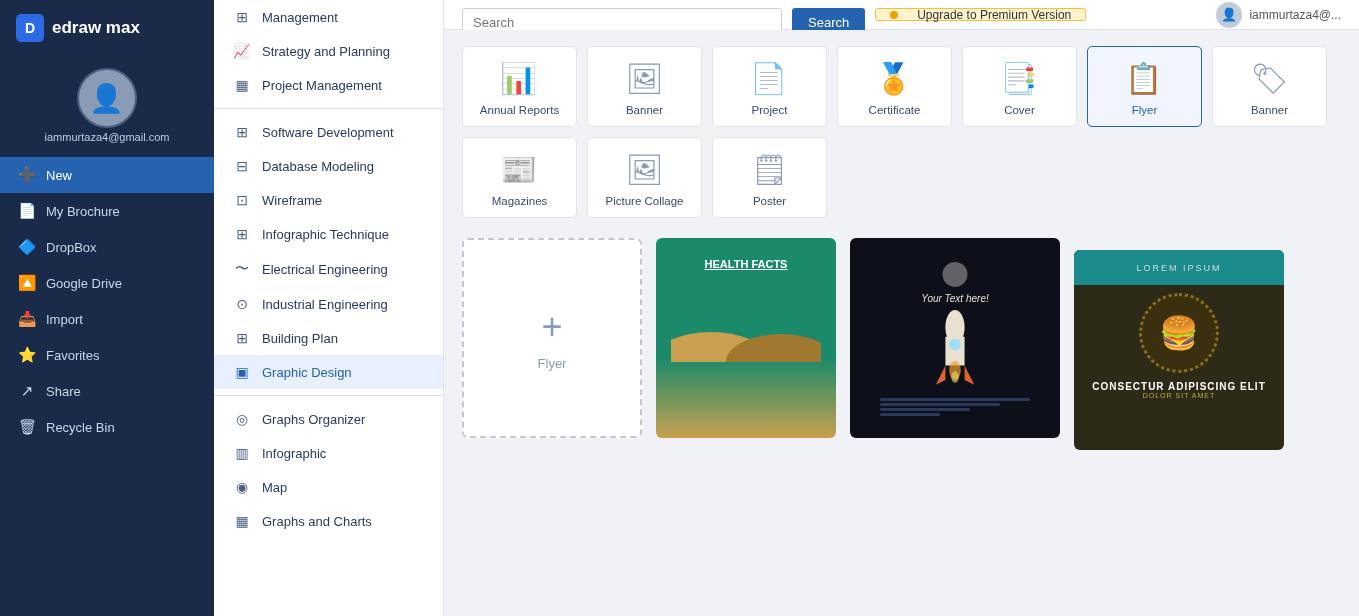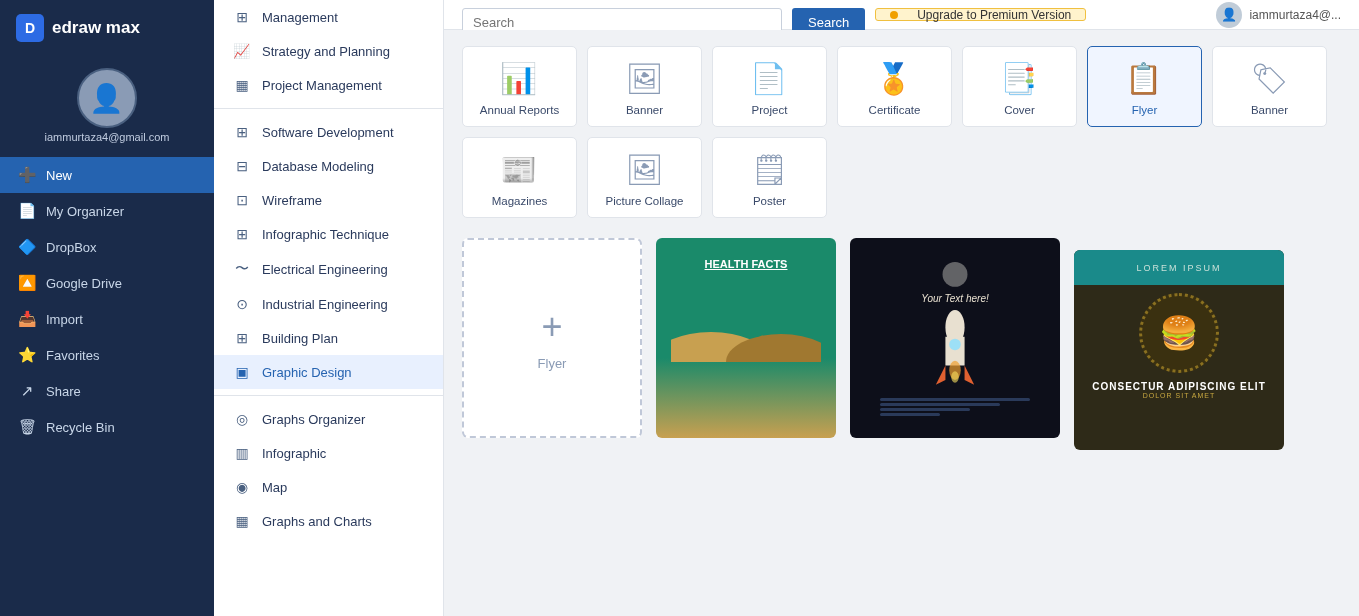--- a/index.html
+++ b/index.html
@@ -239,21 +239,21 @@
     <span class="sidebar-username">iammurtaza4@gmail.com</span>
   </div>
 
   <div class="sidebar-nav">
     <div class="nav-item active">
       <span class="nav-icon">➕</span>
       <span>New</span>
     </div>
     <div class="nav-item">
       <span class="nav-icon">📄</span>
-      <span>My Organizer</span>
+      <span>My Brochure</span>
     </div>
     <div class="nav-item">
       <span class="nav-icon">🔷</span>
       <span>DropBox</span>
     </div>
     <div class="nav-item">
       <span class="nav-icon">🔼</span>
       <span>Google Drive</span>
     </div>
     <div class="nav-item">

